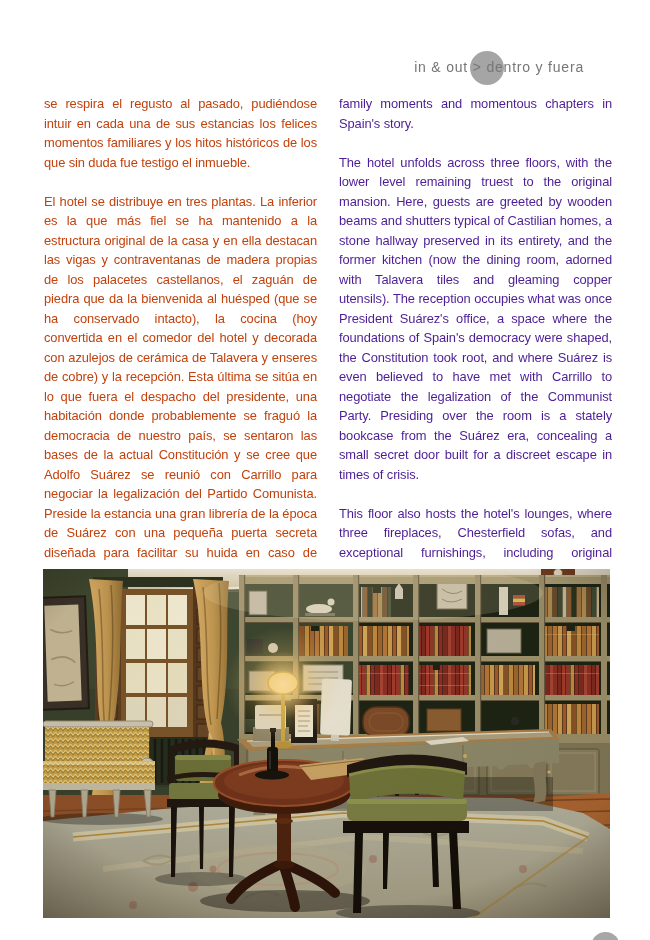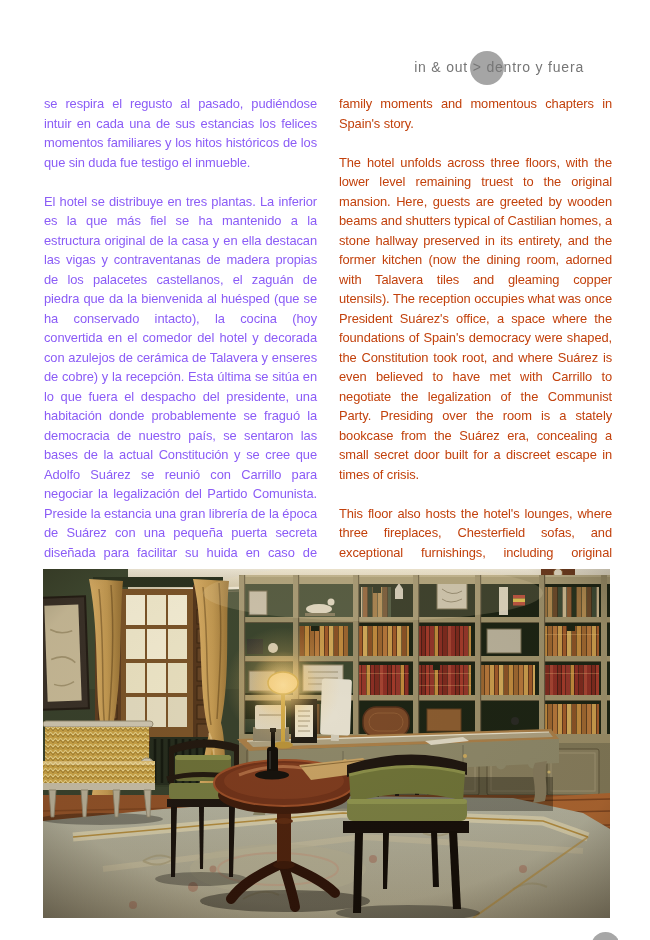--- a/index.html
+++ b/index.html
@@ -9,22 +9,22 @@
   
   .brand-wrap{position:absolute;top:18px;right:34px;height:34px;display:flex;align-items:center;}
   .brand-circle{position:absolute;right:80px;top:1px;width:34px;height:34px;border-radius:50%;
         background:#9b9b9b;opacity:.9;}
   .brand{position:relative;z-index:1;font-size:14px;color:#767676;letter-spacing:.8px;font-weight:400;}
 
   
   .columns{position:absolute;left:44px;top:62px;width:568px;height:472px;display:flex;gap:22px;overflow:hidden;}
   .col{flex:1;font-size:12.9px;line-height:19.5px;text-align:justify;letter-spacing:-0.1px;}
   .col p{margin:0 0 19.5px 0;}
-  .col-es{color:#8b5cf6;}
-  .col-en{color:#c2410c;}
+  .col-es{color:#c2410c;}
+  .col-en{color:#4c1d95;}
 
   
   .photo{position:absolute;left:43px;top:537px;width:567px;height:349px;margin:0;}
   .photo svg{display:block;width:100%;height:100%;}
 
   
   .page-num{position:absolute;left:591px;top:900px;width:29px;height:29px;border-radius:50%;
         background:#a7a7a7;display:flex;align-items:center;justify-content:flex-end;
         font-size:13px;color:#3d3d3d;}
 </style>

